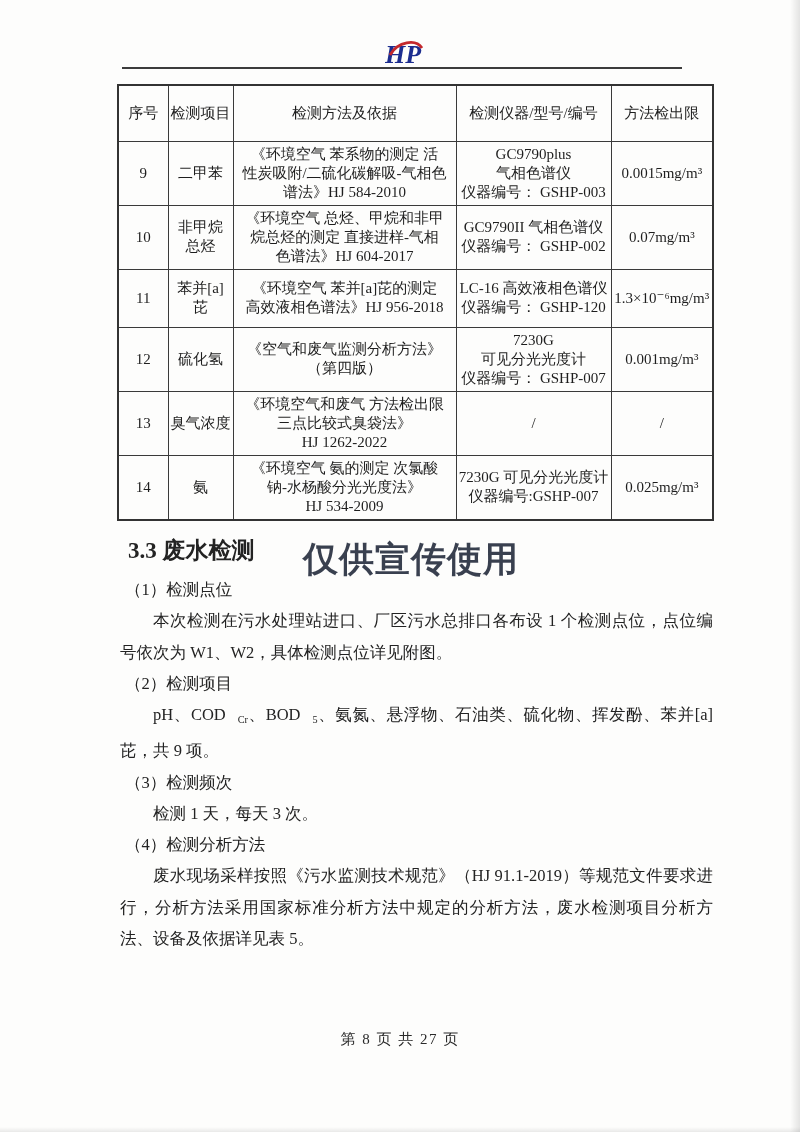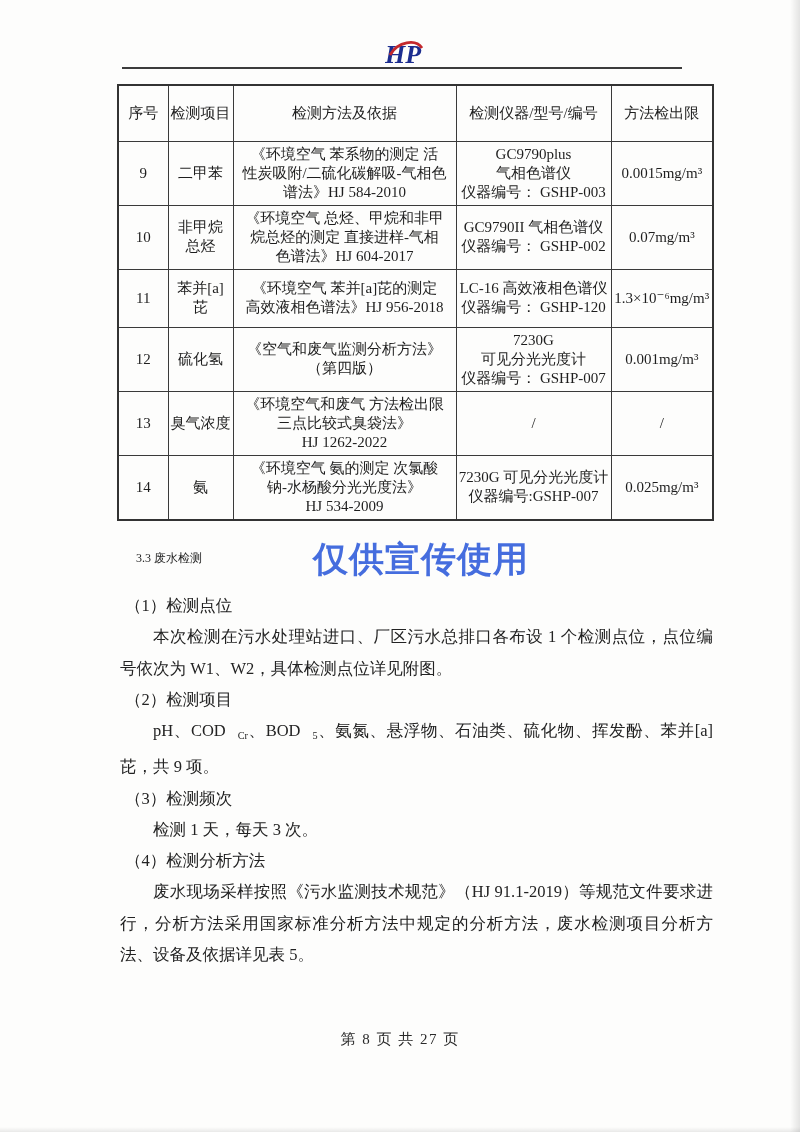--- a/index.html
+++ b/index.html
@@ -42,28 +42,28 @@
     border:1px solid #3a3a3a;
     text-align:center; vertical-align:middle;
     padding:3px 2px; font-weight:normal;
     line-height:19px;
   }
   table.methods { border:2px solid #333; }
   tr.hdr { height:56px; }
   .c-line { display:block; }
   
   .watermark {
-    position:absolute; top:536px; left:313px;
+    position:absolute; top:536px; left:303px;
     font-family:"Liberation Sans","DejaVu Sans",sans-serif;
     font-size:35px; font-weight:bold; letter-spacing:1px;
-    color:#1d4ed8; opacity:0.82; z-index:5; white-space:nowrap;
+    color:#0f172a; opacity:0.82; z-index:5; white-space:nowrap;
   }
   
   .section { position:absolute; top:527px; left:120px; width:593px; font-size:16.5px; }
-  .sec-title { font-size:12px; font-weight:normal; line-height:31px; margin:16px; }
+  .sec-title { font-size:23px; font-weight:bold; line-height:31px; margin:8px; }
   .sec-item  { line-height:31px; padding-left:5px; margin:0; }
   .sec-para  { line-height:31.5px; text-indent:2em; text-align:justify; margin:0; }
   .sub { font-size:0.62em; vertical-align:-0.28em; letter-spacing:0;padding-left:12px; }
   
   .footer {
     position:absolute; top:1030px; left:0; width:100%;
     text-align:center; font-size:15px; letter-spacing:1.5px; color:#2a2a2a;
   }
 </style>
 </head>

